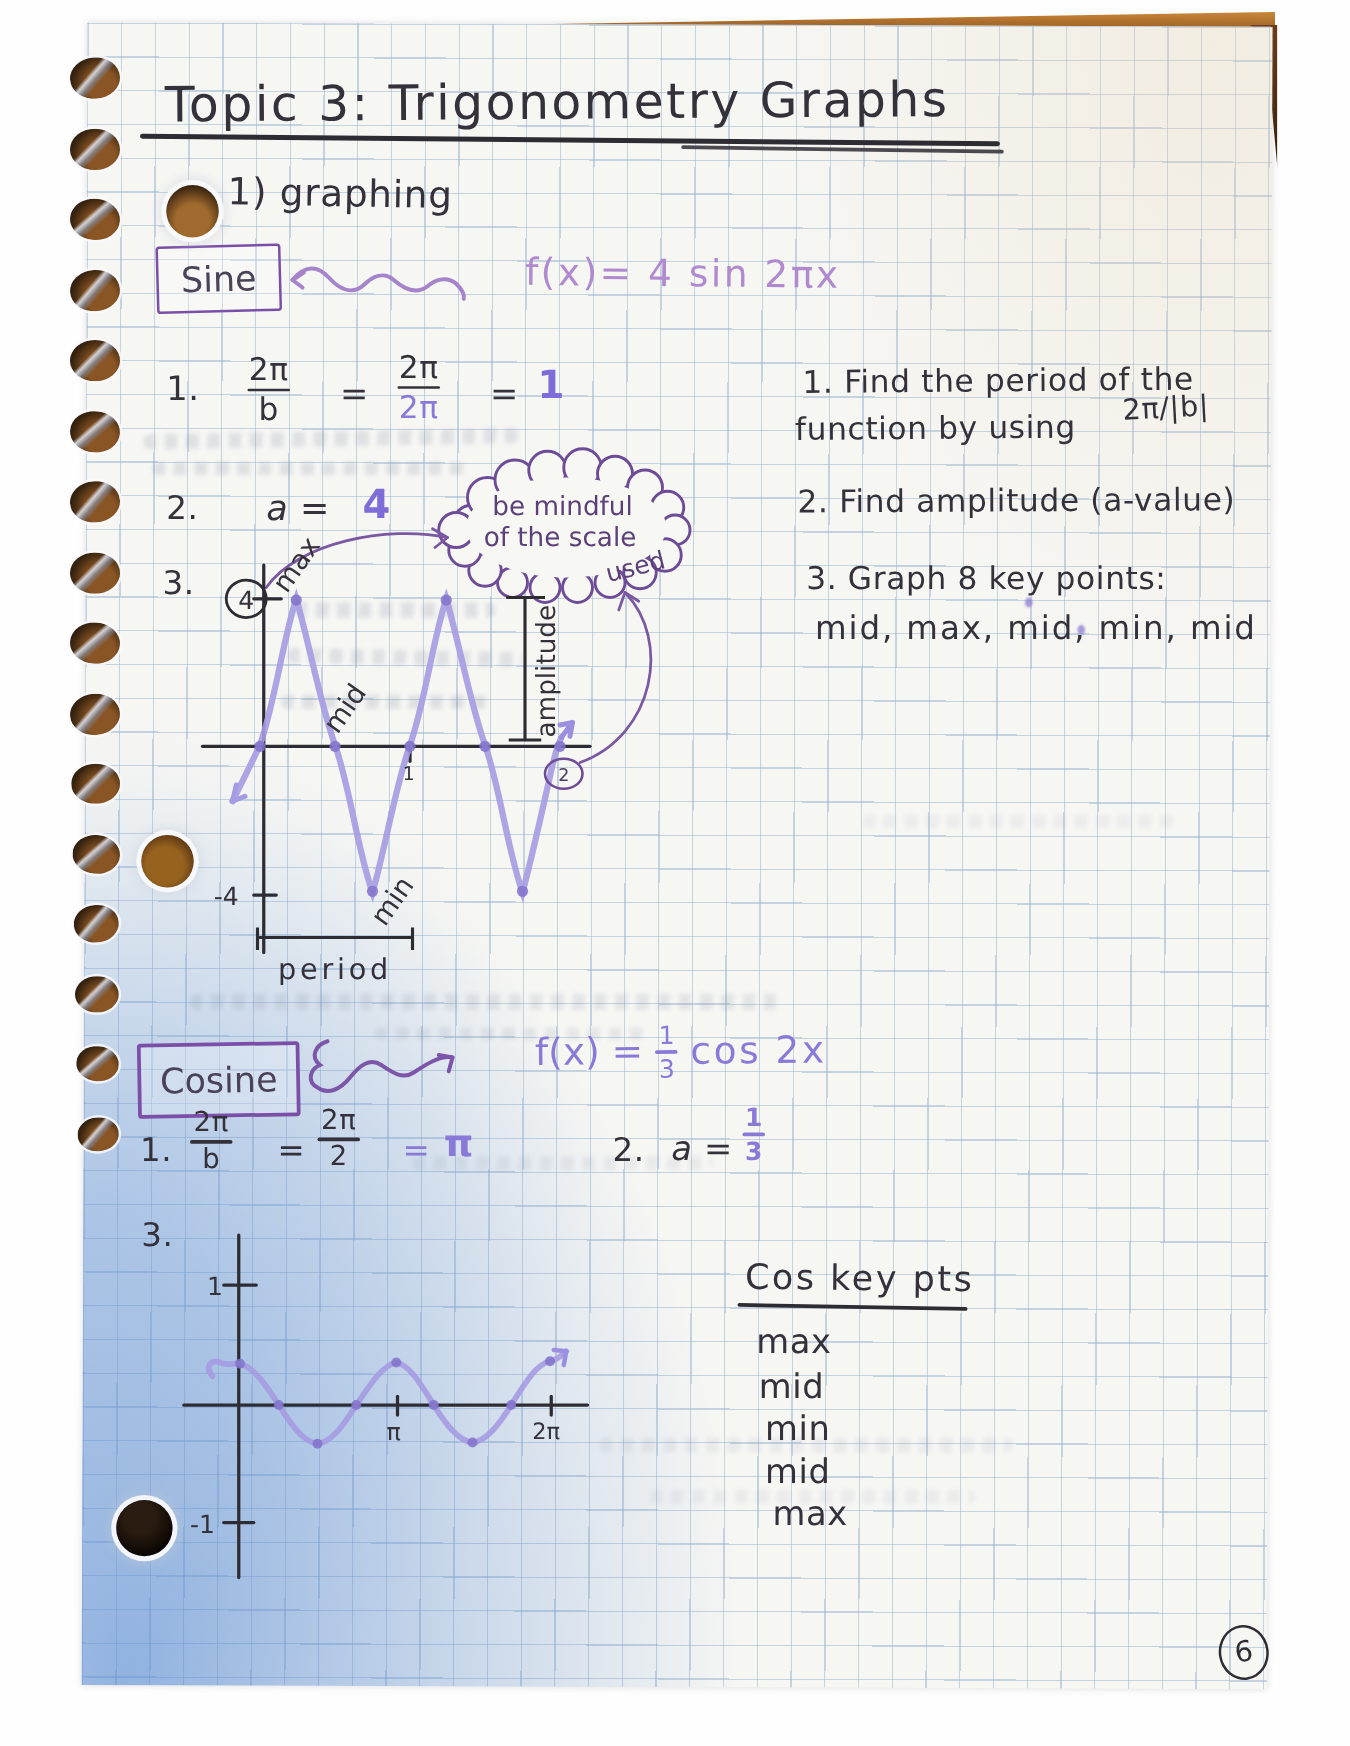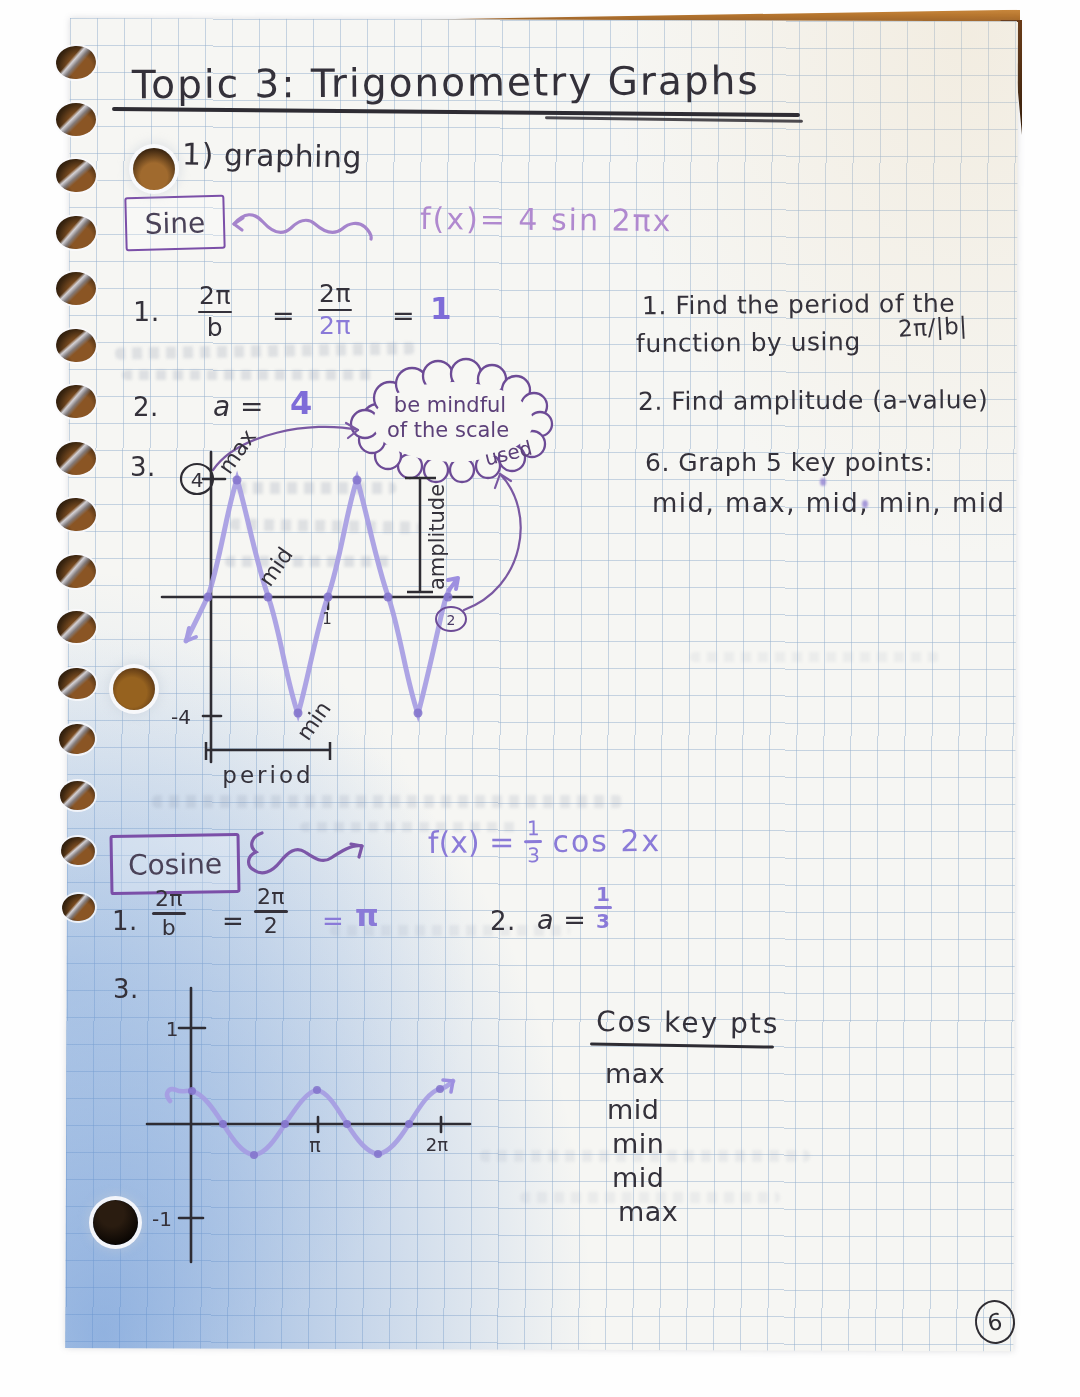--- a/index.html
+++ b/index.html
@@ -227,21 +227,21 @@
   <div class="abs hand" style="left:133px;top:392px;font-size:26px">2.</div>
   <div class="abs hand" style="left:213px;top:390px;font-size:28px;font-style:italic">a =</div>
   <div class="abs purple" style="left:290px;top:384px;font-size:32px;font-weight:600">4</div>
 
   <div class="abs hand" style="left:130px;top:452px;font-size:26px">3.</div>
 
   <div class="abs hand" style="left:642px;top:290px;font-size:25px;transform:rotate(-.5deg)">1. Find the period of the</div>
   <div class="abs hand" style="left:636px;top:328px;font-size:25px;transform:rotate(-.5deg)">function by using</div>
   <div class="abs hand" style="left:898px;top:314px;font-size:23px;transform:rotate(-3deg)">2π/|b|</div>
   <div class="abs hand" style="left:638px;top:386px;font-size:25px;transform:rotate(-.3deg)">2. Find amplitude (a-value)</div>
-  <div class="abs hand" style="left:645px;top:448px;font-size:25px">6. Graph 5 key points:</div>
+  <div class="abs hand" style="left:645px;top:448px;font-size:25px">3. Graph 8 key points:</div>
   <div class="abs hand" style="left:652px;top:488px;font-size:26px;letter-spacing:1.5px">mid, max, mid, min, mid</div>
 
   <div class="abs pbox" style="left:110px;top:834px;width:124px;height:54px;font-size:28px;border-width:3px;transform:rotate(-1deg)">
       <span>Cosine</span>
     </div>
   <div class="abs" style="left:428px;top:818px;display:flex;align-items:center;gap:10px;color:#8a7ad8;transform:rotate(-.5deg)">
     <span style="font-size:30px">f(x) =</span>
     <span class="frac all-purple" style="font-size:20px">
       <span>1</span>
       <span class="fbar"></span>

